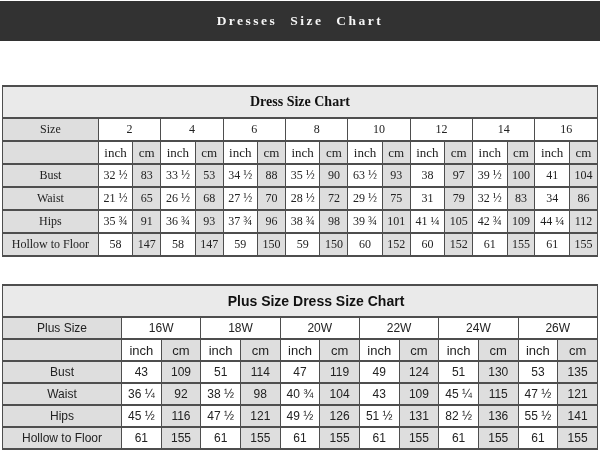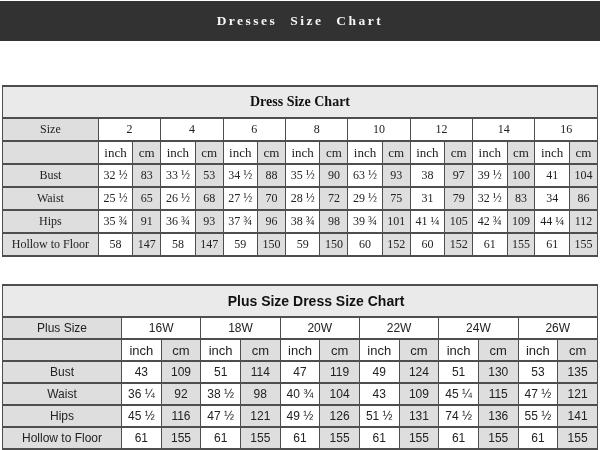--- a/index.html
+++ b/index.html
@@ -124,21 +124,21 @@
           <td class="value-cell gray">93</td>
           <td class="value-cell">38</td>
           <td class="value-cell gray">97</td>
           <td class="value-cell">39 ½</td>
           <td class="value-cell gray">100</td>
           <td class="value-cell">41</td>
           <td class="value-cell gray">104</td>
         </tr>
         <tr class="data-row">
           <td class="label-cell gray">Waist</td>
-          <td class="value-cell">25 ½</td>
+          <td class="value-cell">21 ½</td>
           <td class="value-cell gray">65</td>
           <td class="value-cell">26 ½</td>
           <td class="value-cell gray">68</td>
           <td class="value-cell">27 ½</td>
           <td class="value-cell gray">70</td>
           <td class="value-cell">28 ½</td>
           <td class="value-cell gray">72</td>
           <td class="value-cell">29 ½</td>
           <td class="value-cell gray">75</td>
           <td class="value-cell">31</td>
@@ -266,21 +266,21 @@
         <tr class="data-row">
           <td class="label-cell gray">Hips</td>
           <td class="value-cell">45 ½</td>
           <td class="value-cell gray">116</td>
           <td class="value-cell">47 ½</td>
           <td class="value-cell gray">121</td>
           <td class="value-cell">49 ½</td>
           <td class="value-cell gray">126</td>
           <td class="value-cell">51 ½</td>
           <td class="value-cell gray">131</td>
-          <td class="value-cell">74 ½</td>
+          <td class="value-cell">82 ½</td>
           <td class="value-cell gray">136</td>
           <td class="value-cell">55 ½</td>
           <td class="value-cell gray">141</td>
         </tr>
         <tr class="data-row">
           <td class="label-cell gray">Hollow to Floor</td>
           <td class="value-cell">61</td>
           <td class="value-cell gray">155</td>
           <td class="value-cell">61</td>
           <td class="value-cell gray">155</td>

